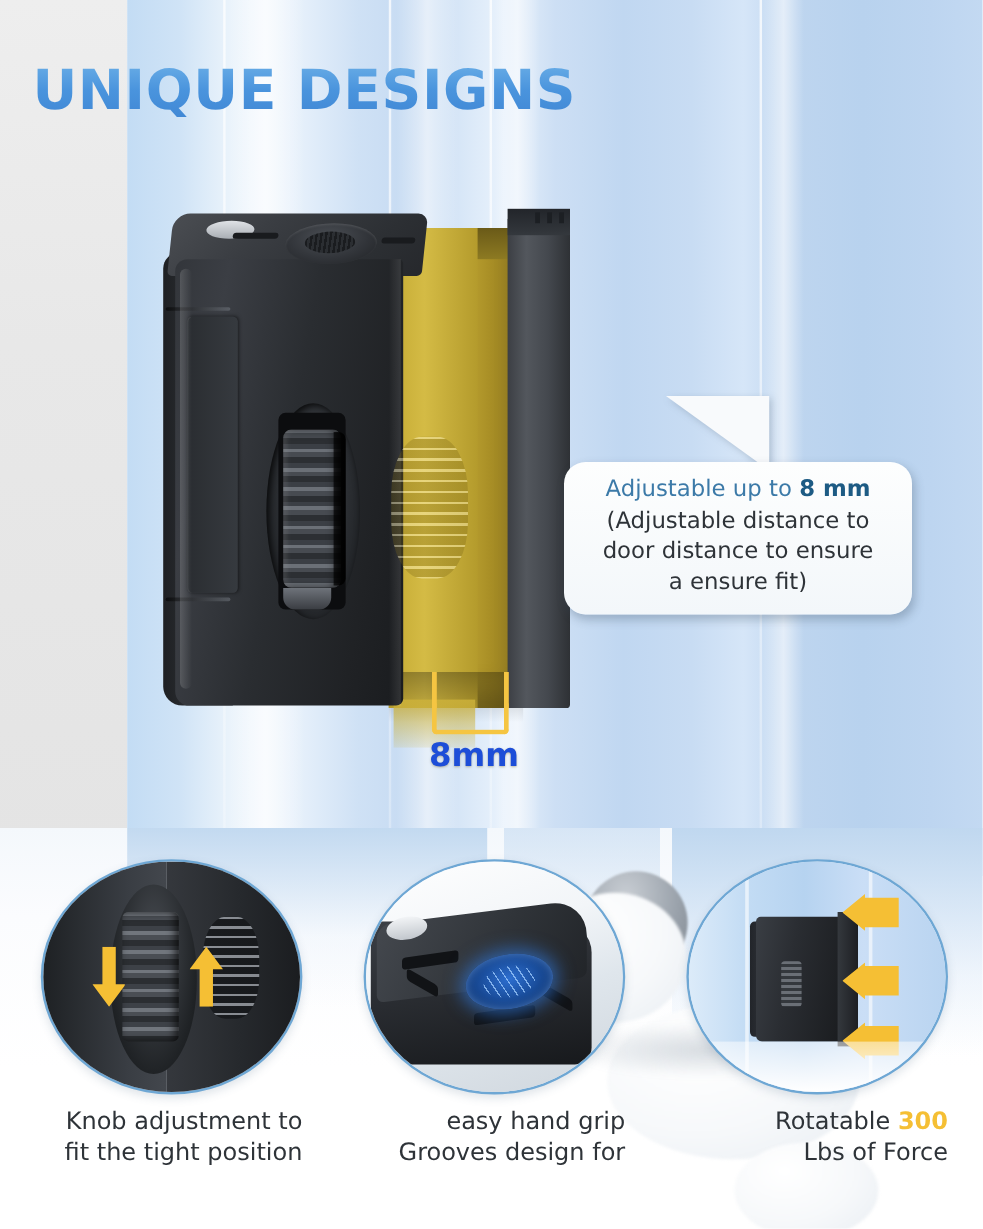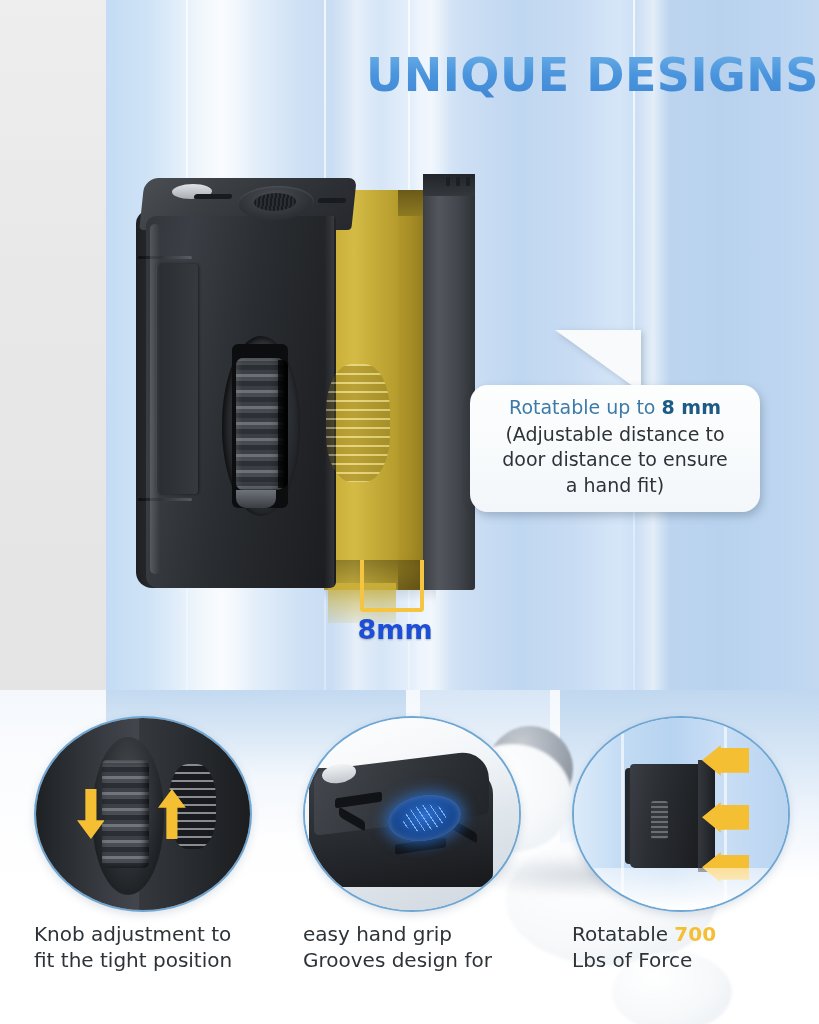--- a/index.html
+++ b/index.html
@@ -69,21 +69,21 @@
   }
   .blob-gray {
     position:absolute; border-radius:50%;
     background:radial-gradient(ellipse at 40% 25%, #c9ced4 0%, #9aa2ab 60%, #7d858e 100%);
     filter:blur(1px);
   }
 
   
   .title {
     position:absolute; left:0; top:48px; width:819px;
-    text-align:right;
+    text-align:left;
     font-size:46px; font-weight:bold; letter-spacing:.5px;
     font-family:"DejaVu Sans", sans-serif;
     background:linear-gradient(180deg,#6fb2e8 0%,#4a94dd 50%,#3f86d4 100%);
     -webkit-background-clip:text; background-clip:text;
     -webkit-text-fill-color:transparent; color:transparent;
     text-shadow:none;
     padding-left:27px;
   }
 
   
@@ -274,21 +274,21 @@
   .feat-ellipse {
     position:absolute; inset:0;
     border-radius:50%;
     border:2px solid #6ea7d4;
     overflow:hidden;
     background:#e6eef7;
     box-shadow:0 3px 8px rgba(70,100,130,.18);
   }
   .feat-cap {
     position:absolute; top:206px; width:100%;
-    text-align:left;
+    text-align:right;
     font-family:"DejaVu Sans", sans-serif;
     font-size:20px; color:#2e3338; line-height:1.28;
   }
   .feat-cap b { color:#f5bf34; font-weight:bold; }
 
   
   .i1-bgL { position:absolute; left:0; top:0; width:48%; height:100%;
             background:linear-gradient(90deg,#1e2124 0%,#3a3e44 70%,#43474d 100%); }
   .i1-bgR { position:absolute; left:48%; top:0; width:52%; height:100%;
             background:linear-gradient(90deg,#35383d 0%,#26292d 55%,#1b1d20 100%); }
@@ -419,25 +419,25 @@
   </div>
 
   <div class="meas-tick-l"></div>
   <div class="meas-tick-r"></div>
   <div class="meas-bracket"></div>
   <div class="meas-label">8mm</div>
 
   <div class="callout-tail"></div>
   <div class="callout">
     <div class="callout-l1">
-      <span>Rotatable up to </span><b>8 mm</b>
+      <span>Adjustable up to </span><b>8 mm</b>
     </div>
     <div class="callout-l2">(Adjustable distance to</div>
     <div class="callout-l2">door distance to ensure</div>
-    <div class="callout-l2">a hand fit)</div>
+    <div class="callout-l2">a ensure fit)</div>
   </div>
 
   <div class="feat" style="left:34px;">
     <div class="feat-ellipse">
       <div class="i1-bgL"></div>
       <div class="i1-bgR"></div>
       <div class="i1-recess"></div>
       <div class="i1-thread"></div>
       <div class="i1-knob"></div>
       <div class="i1-arrowA">
@@ -497,18 +497,18 @@
         </svg>
       </div>
       <div class="force" style="left:60%;top:70%;">
         <svg viewBox="0 0 100 40" width="100%" height="100%" preserveAspectRatio="none">
           <polygon points="100,4 100,36 40,36 40,40 0,20 40,0 40,4" fill="#f5bf34"></polygon>
         </svg>
       </div>
       <div class="i3-floor"></div>
     </div>
     <div class="feat-cap">
-      <div><span>Rotatable </span><b>700</b></div>
+      <div><span>Rotatable </span><b>300</b></div>
       <div>Lbs of Force</div>
     </div>
   </div>
 
 </div>
 
 </body></html>

